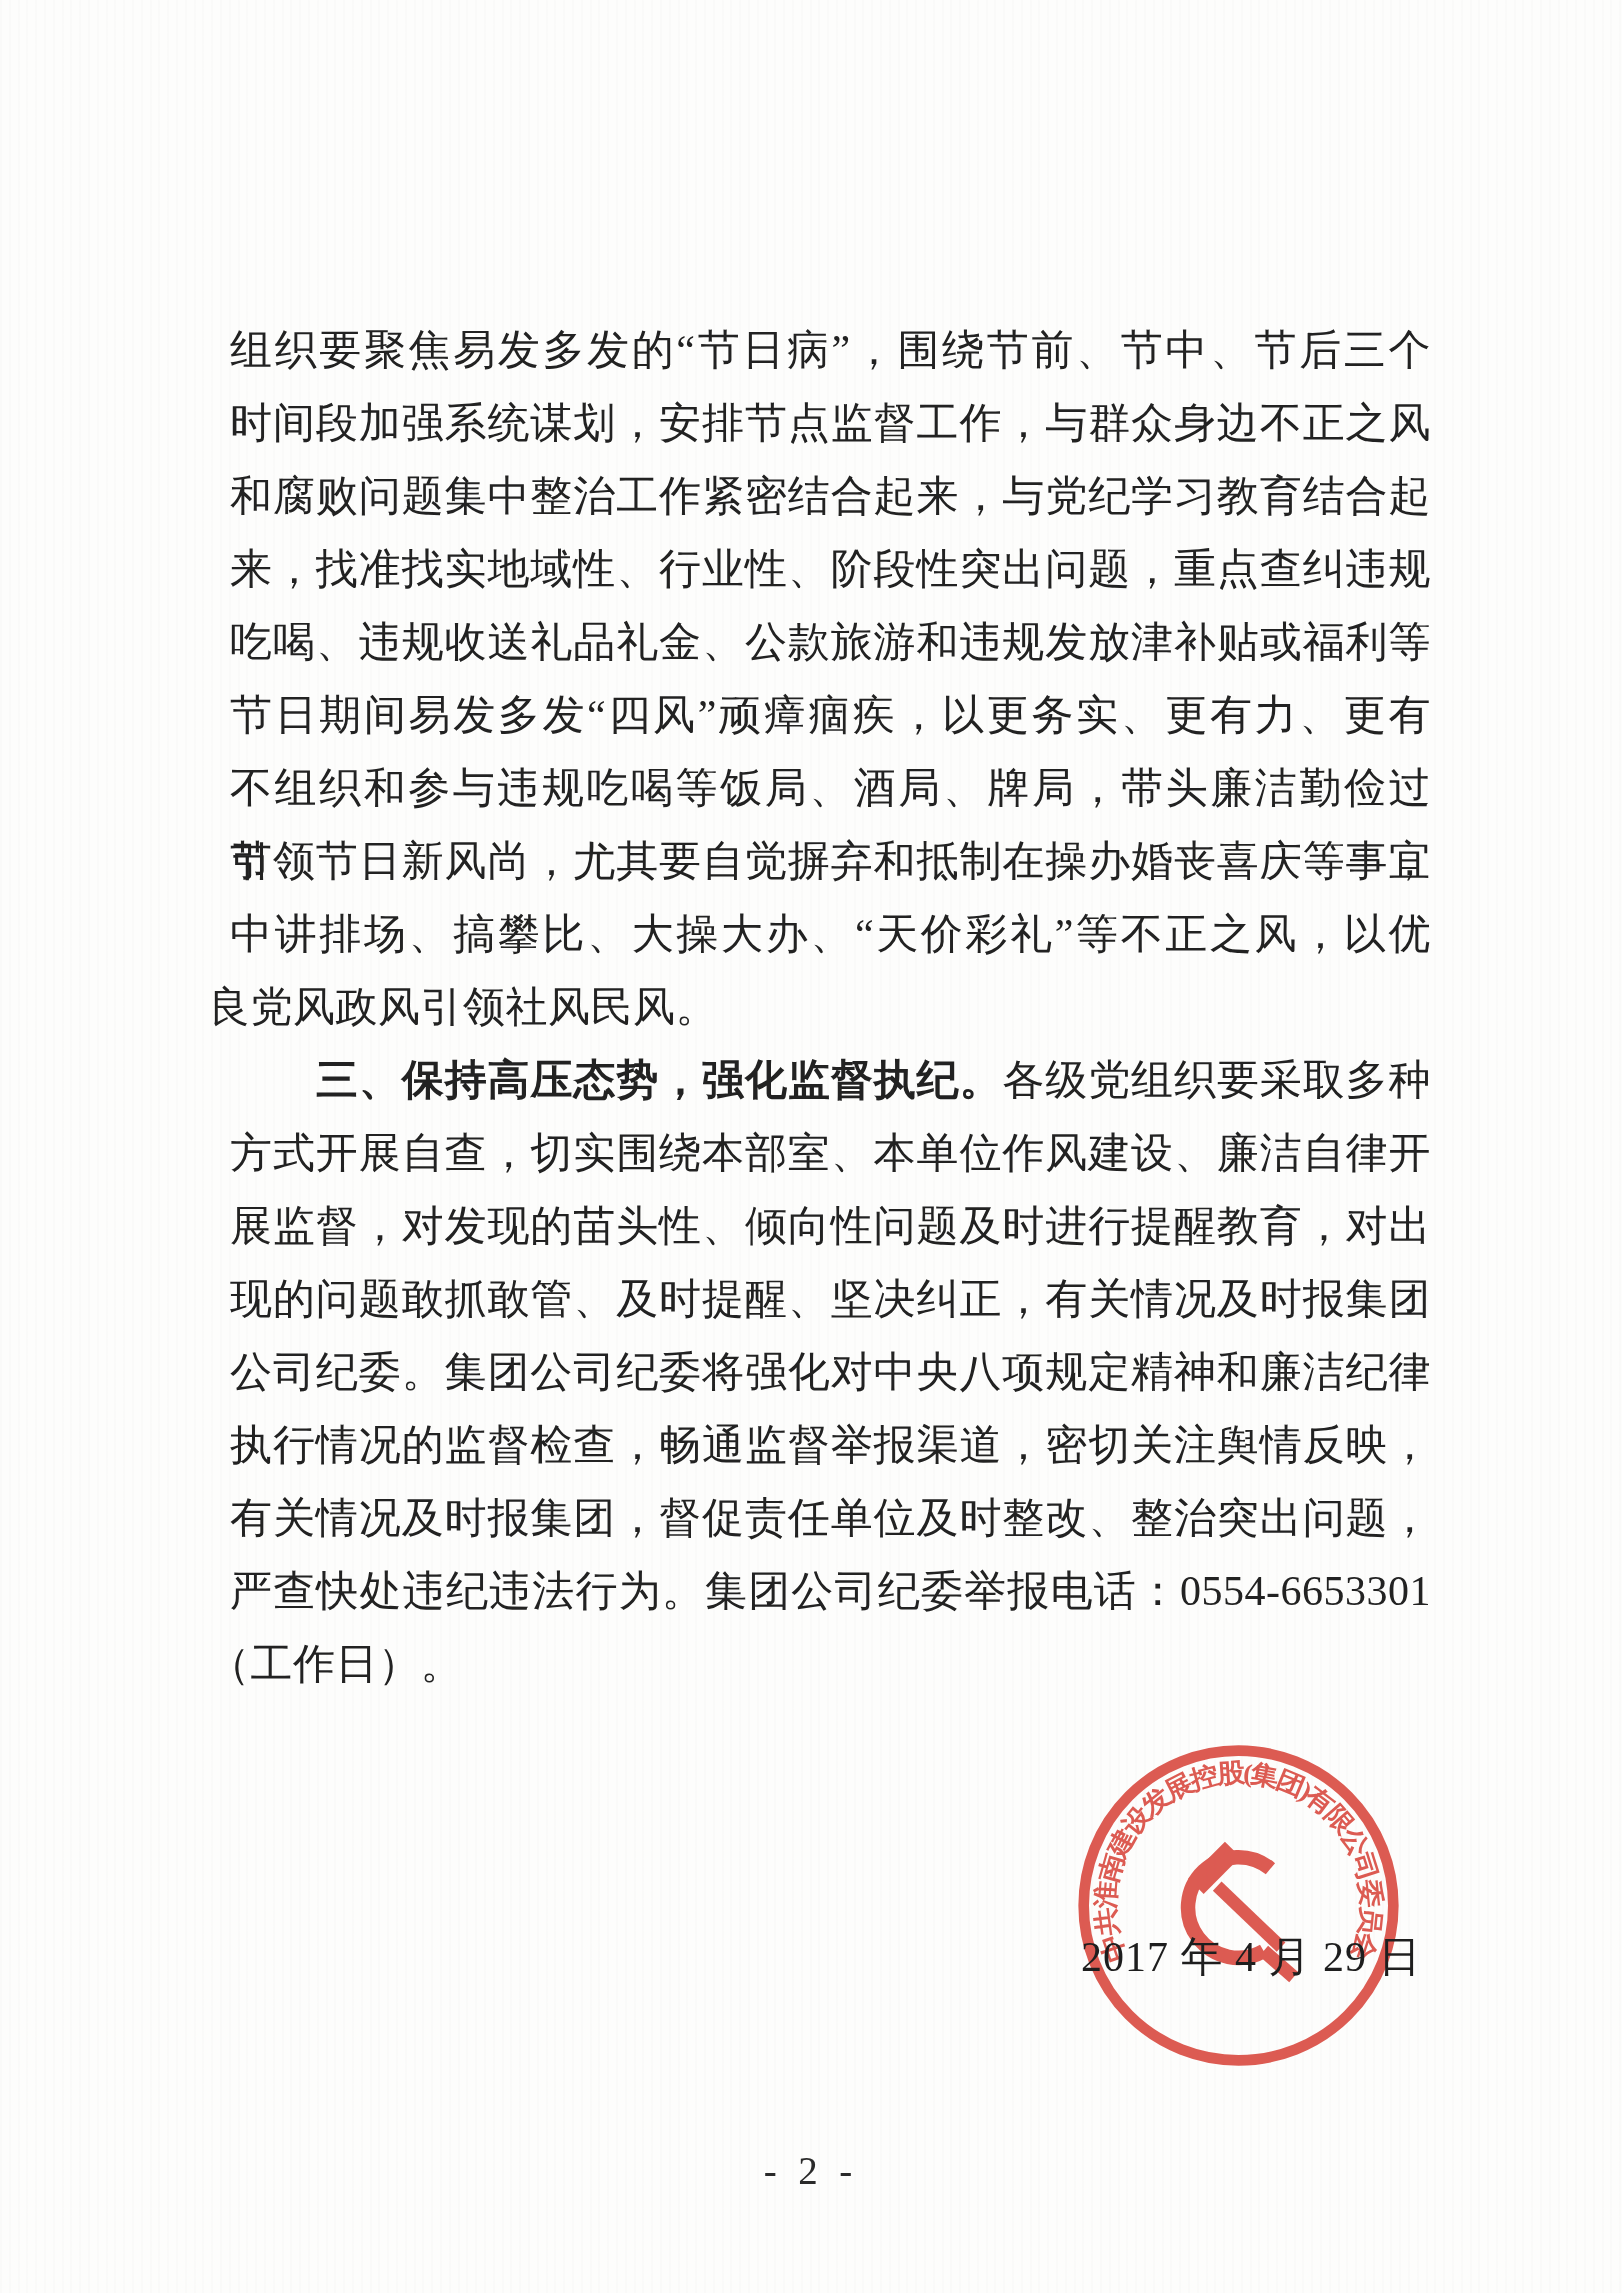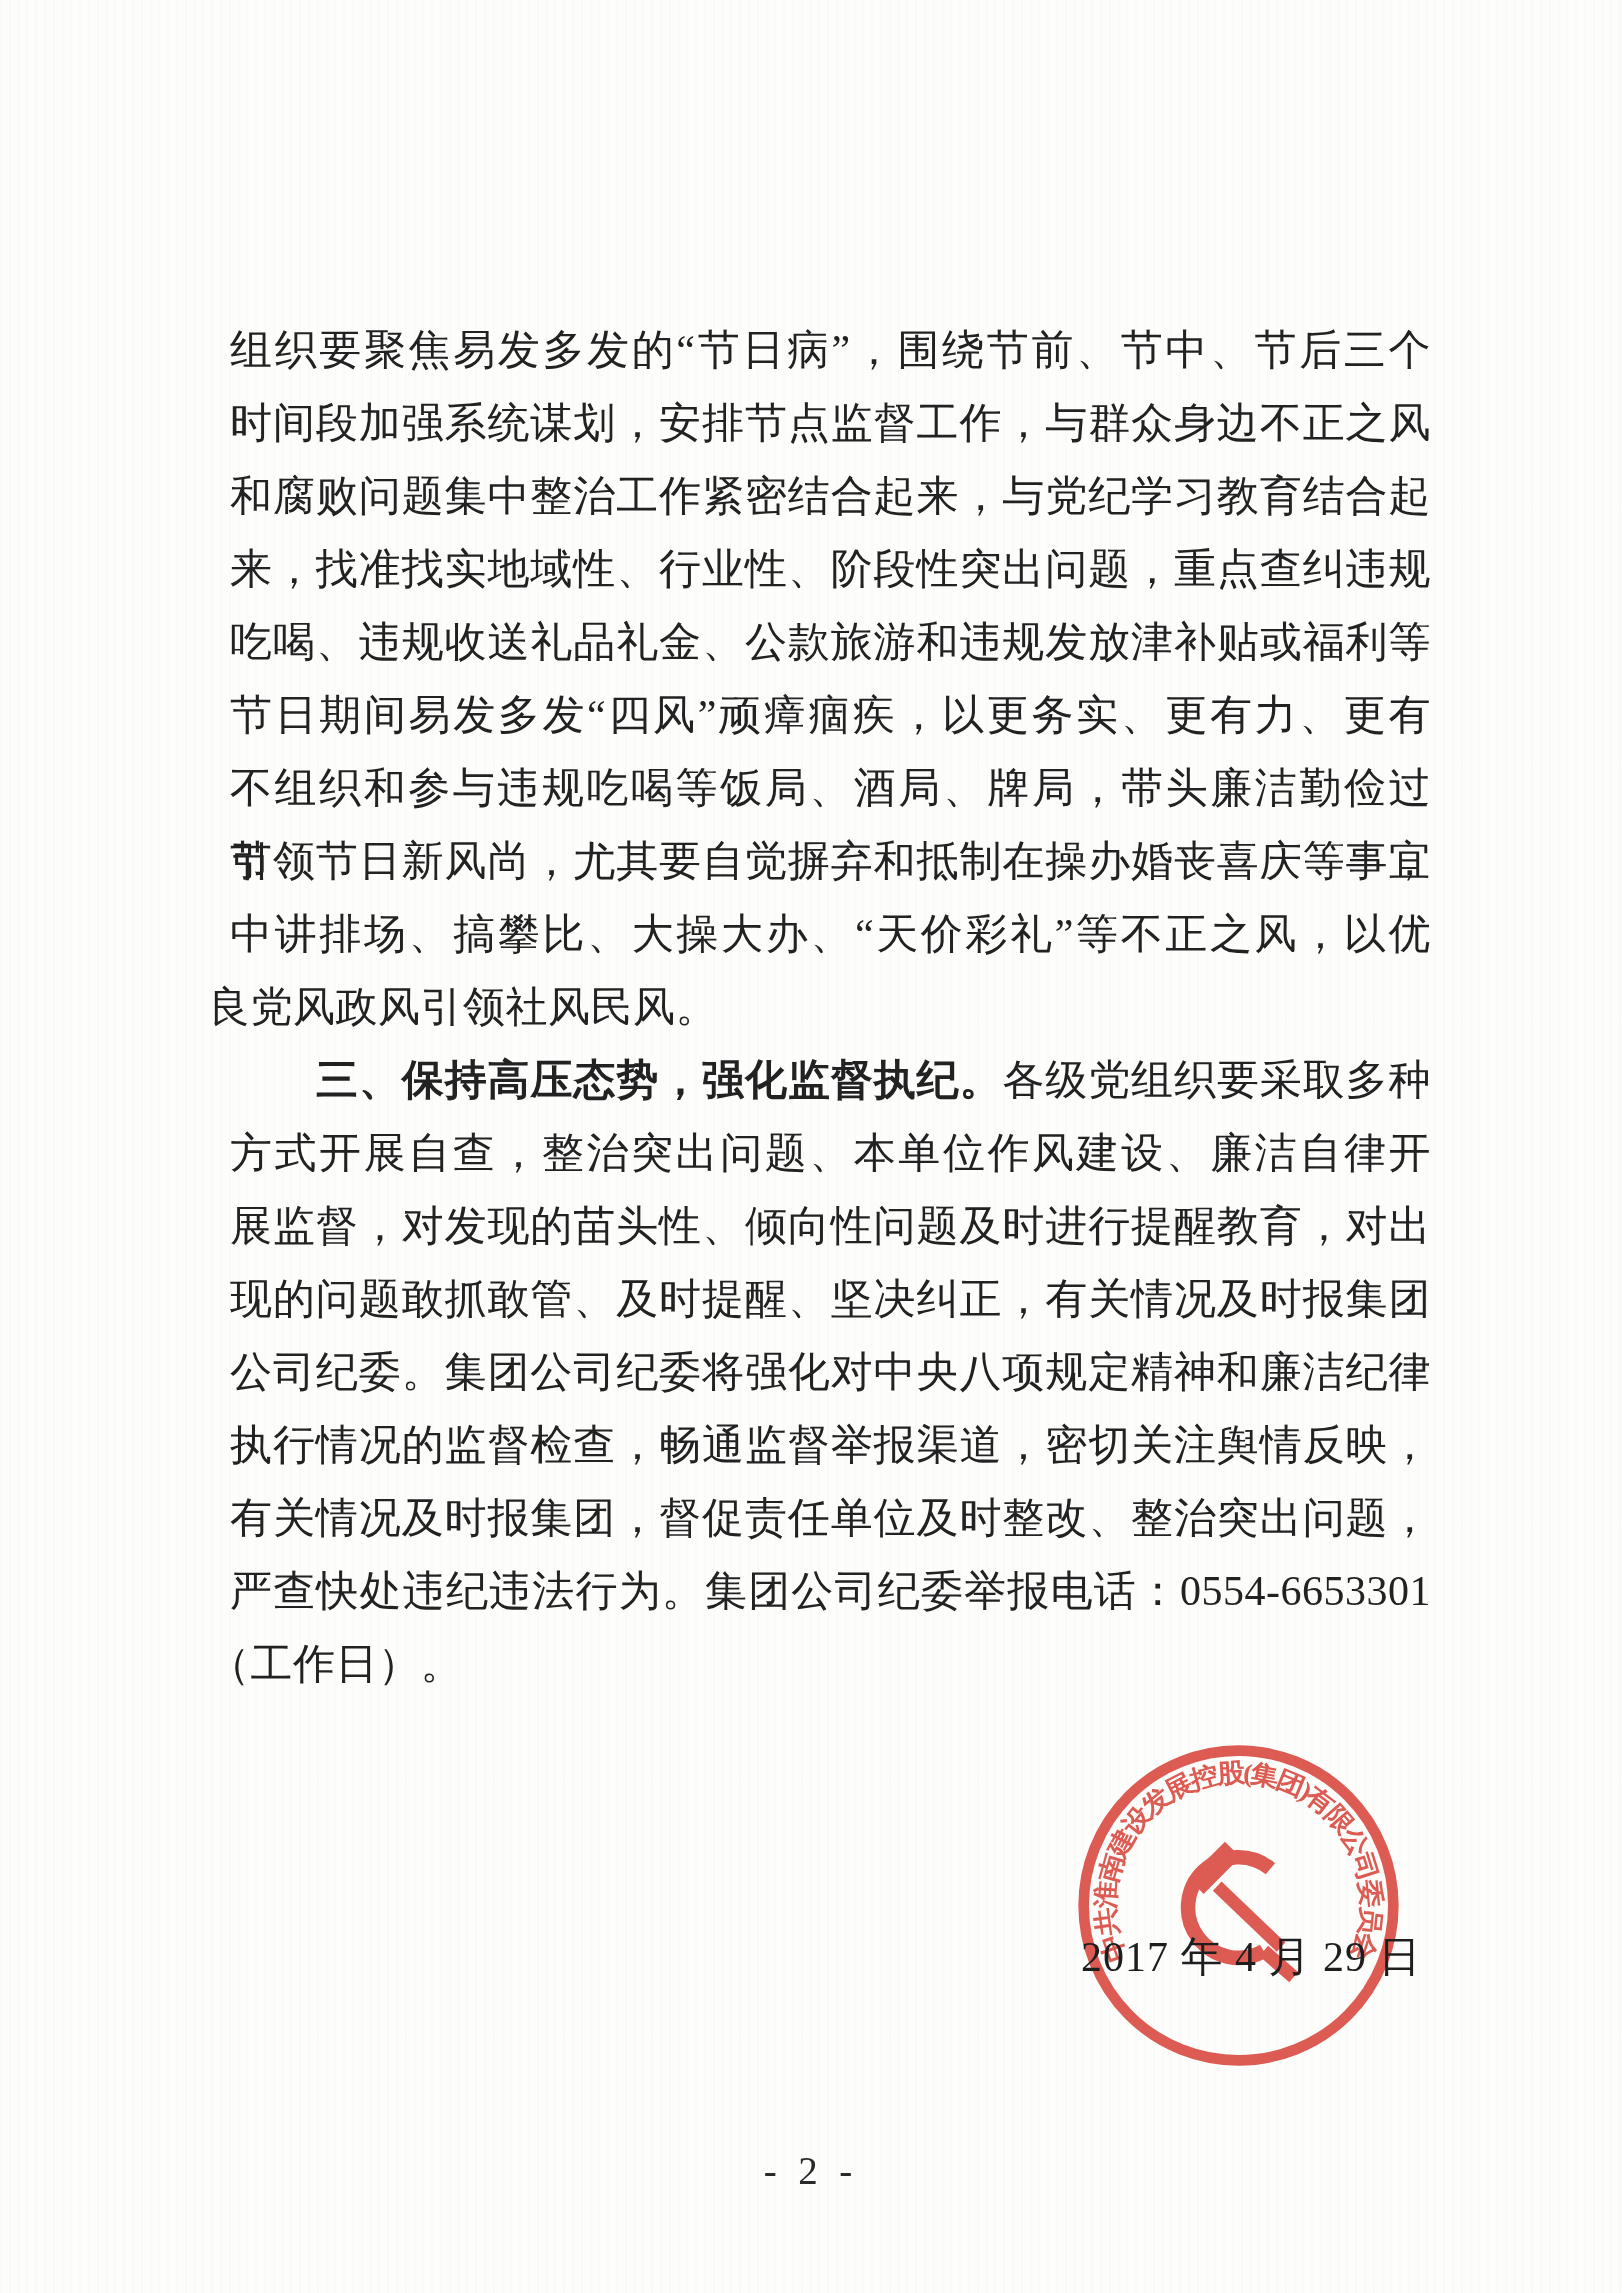--- a/index.html
+++ b/index.html
@@ -75,21 +75,21 @@
     <div class="line jl">节日期间易发多发“四风”顽瘴痼疾，以更务实、更有力、更有</div>
     <div class="line jl">不组织和参与违规吃喝等饭局、酒局、牌局，带头廉洁勤俭过节，</div>
     <div class="line jl">引领节日新风尚，尤其要自觉摒弃和抵制在操办婚丧喜庆等事宜</div>
     <div class="line jl">中讲排场、搞攀比、大操大办、“天价彩礼”等不正之风，以优</div>
     <div class="line">良党风政风引领社风民风。</div>
 
     <div class="line jl indent">
       <b>三、保持高压态势，强化监督执纪。</b><span>各级党组织要采取多种</span>
     </div>
 
-    <div class="line jl">方式开展自查，整治突出问题、本单位作风建设、廉洁自律开</div>
+    <div class="line jl">方式开展自查，切实围绕本部室、本单位作风建设、廉洁自律开</div>
     <div class="line jl">展监督，对发现的苗头性、倾向性问题及时进行提醒教育，对出</div>
     <div class="line jl">现的问题敢抓敢管、及时提醒、坚决纠正，有关情况及时报集团</div>
     <div class="line jl">公司纪委。集团公司纪委将强化对中央八项规定精神和廉洁纪律</div>
     <div class="line jl">执行情况的监督检查，畅通监督举报渠道，密切关注舆情反映，</div>
     <div class="line jl">有关情况及时报集团，督促责任单位及时整改、整治突出问题，</div>
     <div class="line jl">严查快处违纪违法行为。集团公司纪委举报电话：0554-6653301</div>
     <div class="line">（工作日）。</div>
   </div>
 
   <svg class="seal" viewBox="0 0 340 340">

